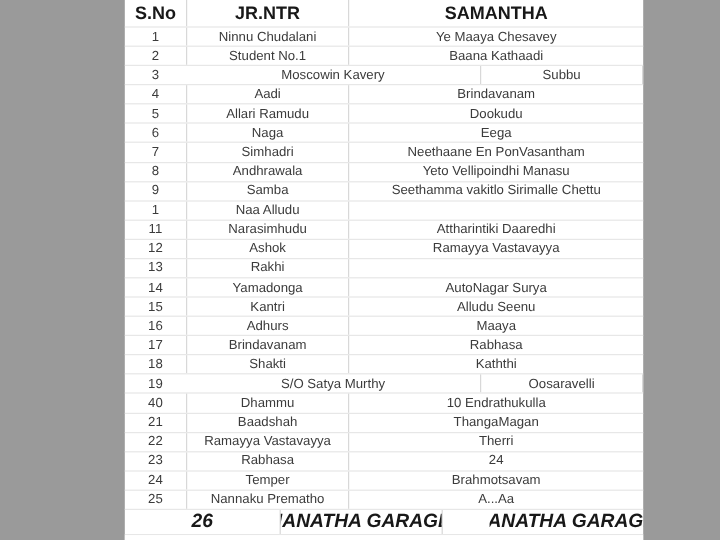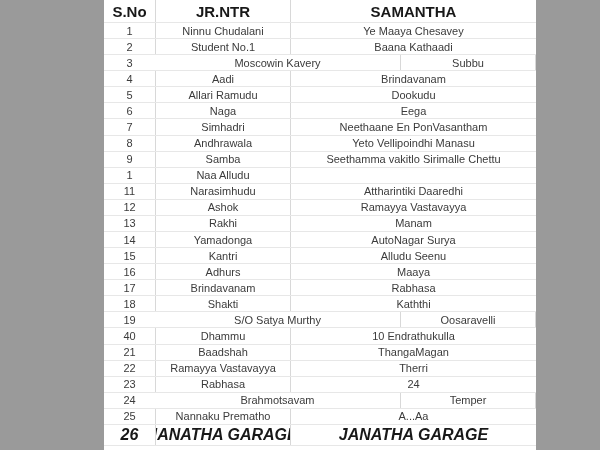--- a/index.html
+++ b/index.html
@@ -57,20 +57,21 @@
   .header-row .cell {
     font-size:15px;
     font-weight:bold;
     color:#181818;
   }
   .row.final .cell {
     font-size:16px;
     font-weight:bold;
     font-style:italic;
     color:#181818;
+    margin-left:39px;
   }
 </style>
 </head>
 <body>
 
 <div class="page">
   <div class="table-wrap">
     <div class="header-row">
       <div class="cell col-sno">S.No</div>
       <div class="cell col-ntr">JR.NTR</div>
@@ -132,21 +133,20 @@
           <div class="cell col-sam">Attharintiki Daaredhi</div>
         </div>
         <div class="row">
           <div class="cell col-sno">12</div>
           <div class="cell col-ntr">Ashok</div>
           <div class="cell col-sam">Ramayya Vastavayya</div>
         </div>
         <div class="row">
           <div class="cell col-sno">13</div>
           <div class="cell col-ntr">Rakhi</div>
-          <div class="cell col-sam">Manam</div>
         </div>
         <div class="row">
           <div class="cell col-sno">14</div>
           <div class="cell col-ntr">Yamadonga</div>
           <div class="cell col-sam">AutoNagar Surya</div>
         </div>
         <div class="row">
           <div class="cell col-sno">15</div>
           <div class="cell col-ntr">Kantri</div>
           <div class="cell col-sam">Alludu Seenu</div>
@@ -186,22 +186,22 @@
           <div class="cell col-ntr">Ramayya Vastavayya</div>
           <div class="cell col-sam">Therri</div>
         </div>
         <div class="row">
           <div class="cell col-sno">23</div>
           <div class="cell col-ntr">Rabhasa</div>
           <div class="cell col-sam">24</div>
         </div>
         <div class="row">
           <div class="cell col-sno">24</div>
+          <div class="cell col-ntr">Temper</div>
           <div class="cell col-sam">Brahmotsavam</div>
-          <div class="cell col-ntr">Temper</div>
         </div>
         <div class="row">
           <div class="cell col-sno">25</div>
           <div class="cell col-ntr">Nannaku Prematho</div>
           <div class="cell col-sam">A...Aa</div>
         </div>
         <div class="row final">
           <div class="cell col-sno">26</div>
           <div class="cell col-ntr">JANATHA GARAGE</div>
           <div class="cell col-sam">JANATHA GARAGE</div>

